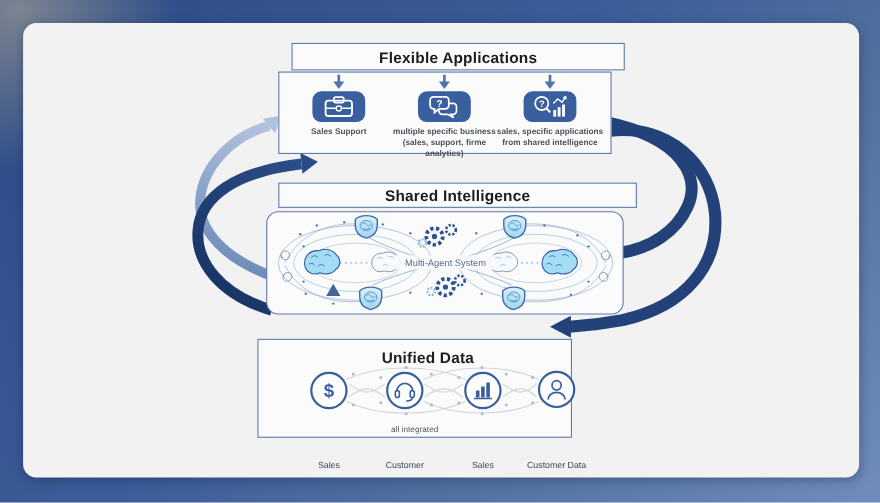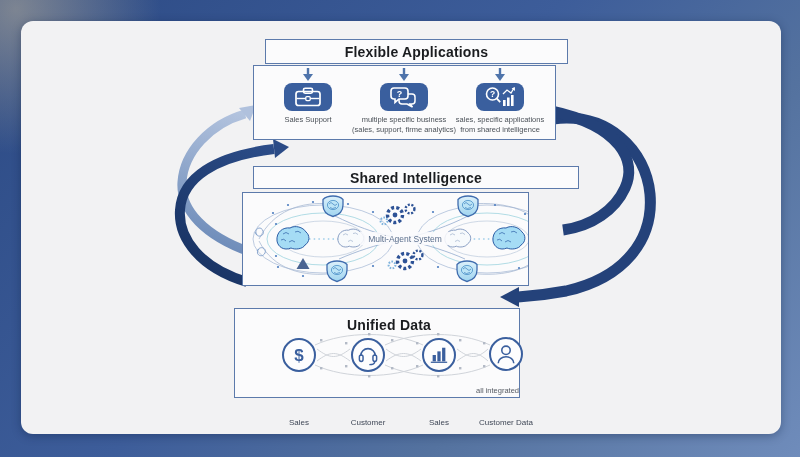--- a/index.html
+++ b/index.html
@@ -31,40 +31,40 @@
   
   #fa-title { left:253px; top:39px; width:303px; height:25px; }
   #fa-body  { left:253px; top:65px; width:303px; height:75px; }
   .fa-col { position:absolute; top:1px; width:110px; text-align:center; }
   .fa-col .dn { display:block; margin:0 auto; }
   .fa-icon {
     width:48px; height:28px; margin:1px auto 0; background:#3a5f9e; border-radius:8px;
     display:flex; align-items:center; justify-content:center;
   }
   .fa-label {
-    margin-top:4px; font-size:7.5px; line-height:1.3; color:#4b5158; white-space:pre-line;
+    margin-top:4px; font-size:7.5px; line-height:1.3; color:#4b5158; white-space:pre-line;font-weight:bold;
   }
 
   
   #si-title { left:241px; top:166px; width:326px; height:23px; }
-  #si-body  { left:242px; top:192px; width:287px; height:94px; padding:0; overflow:hidden; }
+  #si-body  { left:242px; top:192px; width:325px; height:94px; padding:0; overflow:hidden;border-radius:11px; }
 
   
   #ud-box { left:234px; top:308px; width:286px; height:90px; }
   #ud-box .dbox-title { position:absolute; left:0; top:7px; width:100%; height:18px; }
   .ud-circle {
     position:absolute; width:34px; height:34px; border:2px solid #3a5f9e; border-radius:50%;
     background:#fdfdfe; display:flex; align-items:center; justify-content:center; z-index:2;
   }
   .ud-label {
     position:absolute; top:66px; width:80px; text-align:center;
     font-size:8px; color:#3f4756; z-index:2;margin-top:43px;
   }
   .ud-foot {
-    position:absolute; left:0; top:77px; width:100%; text-align:right;
+    position:absolute; left:0; top:77px; width:100%; text-align:center;
     font-size:7.5px; color:#555a62;
   }
   .dollar-glyph { font-size:17px; font-weight:bold; color:#3a5f9e; line-height:1; }
 </style>
 </head>
 <body>
 
 <div class="stage">
   <div class="card"></div>
 

